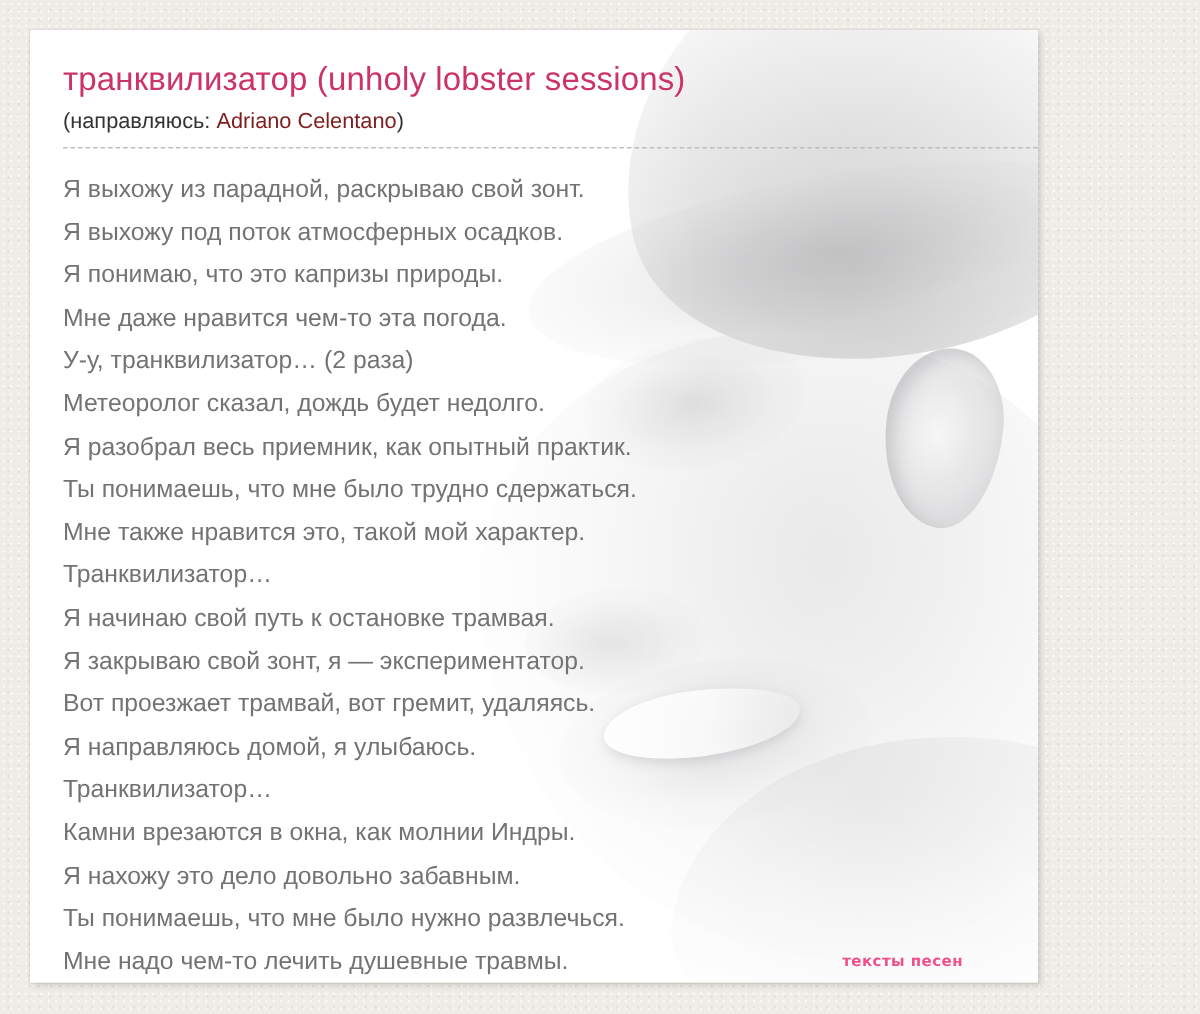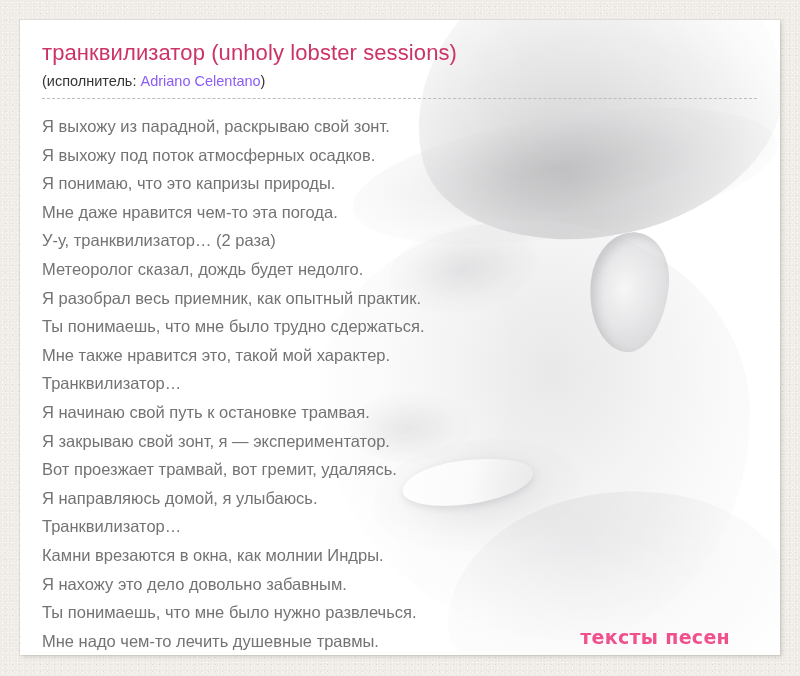--- a/index.html
+++ b/index.html
@@ -19,21 +19,21 @@
       radial-gradient(rgba(255,255,255,0.6) 0.5px, transparent 0.6px);
     background-size: 5px 5px, 7px 7px, 3px 3px;
     background-position: 0 0, 2px 3px, 1px 1px;
   }
 
   
   .page-card {
     position: absolute;
     left: 20px;
     top: 20px;
-    width: 760px;
+    width: 672px;
     height: 635px;
     background: #ffffff;
     box-shadow: 0 0 0 1px rgba(0,0,0,0.04), 2px 2px 4px rgba(120,114,105,0.25);
     overflow: hidden;
   }
 
   
   .bg-photo {
     position: absolute;
     inset: 0;
@@ -166,21 +166,21 @@
     color: #cc3366;
     letter-spacing: 0.1px;
   }
   .artist-line {
     margin: 4px 0 0 0;
     font-size: 14.5px;
     line-height: 20px;
     color: #333333;
   }
   .artist-link {
-    color: #8b5cf6;
+    color: #7f1d1d;
     text-decoration: none;
     cursor: pointer;
   }
 
   .divider {
     margin: 7px 0 0 0;
     height: 0;
     border: 0;
     border-top: 1px dashed #bdbdbd;
     width: 715px;
@@ -215,21 +215,21 @@
     font-weight: bold;
     letter-spacing: -1.2px;
     white-space: nowrap;
   }
   .logo-web { color: #18b4b4; }
   .logo-ru { color: #f0508c; font-size: 25px; letter-spacing: -0.5px; }
   .logo-sub {
     margin-top: -6px;
     margin-right: 30px;
     font-family: "DejaVu Sans", sans-serif;
-    font-size: 19px;
+    font-size: 10px;
     font-weight: bold;
     color: #f0508c;
     letter-spacing: 0.3px;
     white-space: nowrap;
   }
 </style>
 </head>
 <body>
 
 <div class="page-card">
@@ -245,21 +245,21 @@
     <div class="lip"></div>
     <div class="teeth"></div>
     <div class="chin"></div>
     <div class="falloff"></div>
   </div>
 
   <div class="content">
 
     <h1 class="song-title">транквилизатор (unholy lobster sessions)</h1>
 
-    <p class="artist-line"><span>(исполнитель:</span> <a class="artist-link" href="#">Adriano Celentano</a><span>)</span></p>
+    <p class="artist-line"><span>(направляюсь:</span> <a class="artist-link" href="#">Adriano Celentano</a><span>)</span></p>
 
     <hr class="divider">
 
     <div class="lyrics" id="lyrics-body"><span class="lyrics-line">Я выхожу из парадной, раскрываю свой зонт.</span><span class="lyrics-line">Я выхожу под поток атмосферных осадков.</span><span class="lyrics-line">Я понимаю, что это капризы природы.</span><span class="lyrics-line">Мне даже нравится чем-то эта погода.</span><span class="lyrics-line">У-у, транквилизатор… (2 раза)</span><span class="lyrics-line">Метеоролог сказал, дождь будет недолго.</span><span class="lyrics-line">Я разобрал весь приемник, как опытный практик.</span><span class="lyrics-line">Ты понимаешь, что мне было трудно сдержаться.</span><span class="lyrics-line">Мне также нравится это, такой мой характер.</span><span class="lyrics-line">Транквилизатор…</span><span class="lyrics-line">Я начинаю свой путь к остановке трамвая.</span><span class="lyrics-line">Я закрываю свой зонт, я — экспериментатор.</span><span class="lyrics-line">Вот проезжает трамвай, вот гремит, удаляясь.</span><span class="lyrics-line">Я направляюсь домой, я улыбаюсь.</span><span class="lyrics-line">Транквилизатор…</span><span class="lyrics-line">Камни врезаются в окна, как молнии Индры.</span><span class="lyrics-line">Я нахожу это дело довольно забавным.</span><span class="lyrics-line">Ты понимаешь, что мне было нужно развлечься.</span><span class="lyrics-line">Мне надо чем-то лечить душевные травмы.</span></div>
 
   </div>
 
   <div class="logo">
     <div class="logo-sub">тексты песен</div>
   </div>

